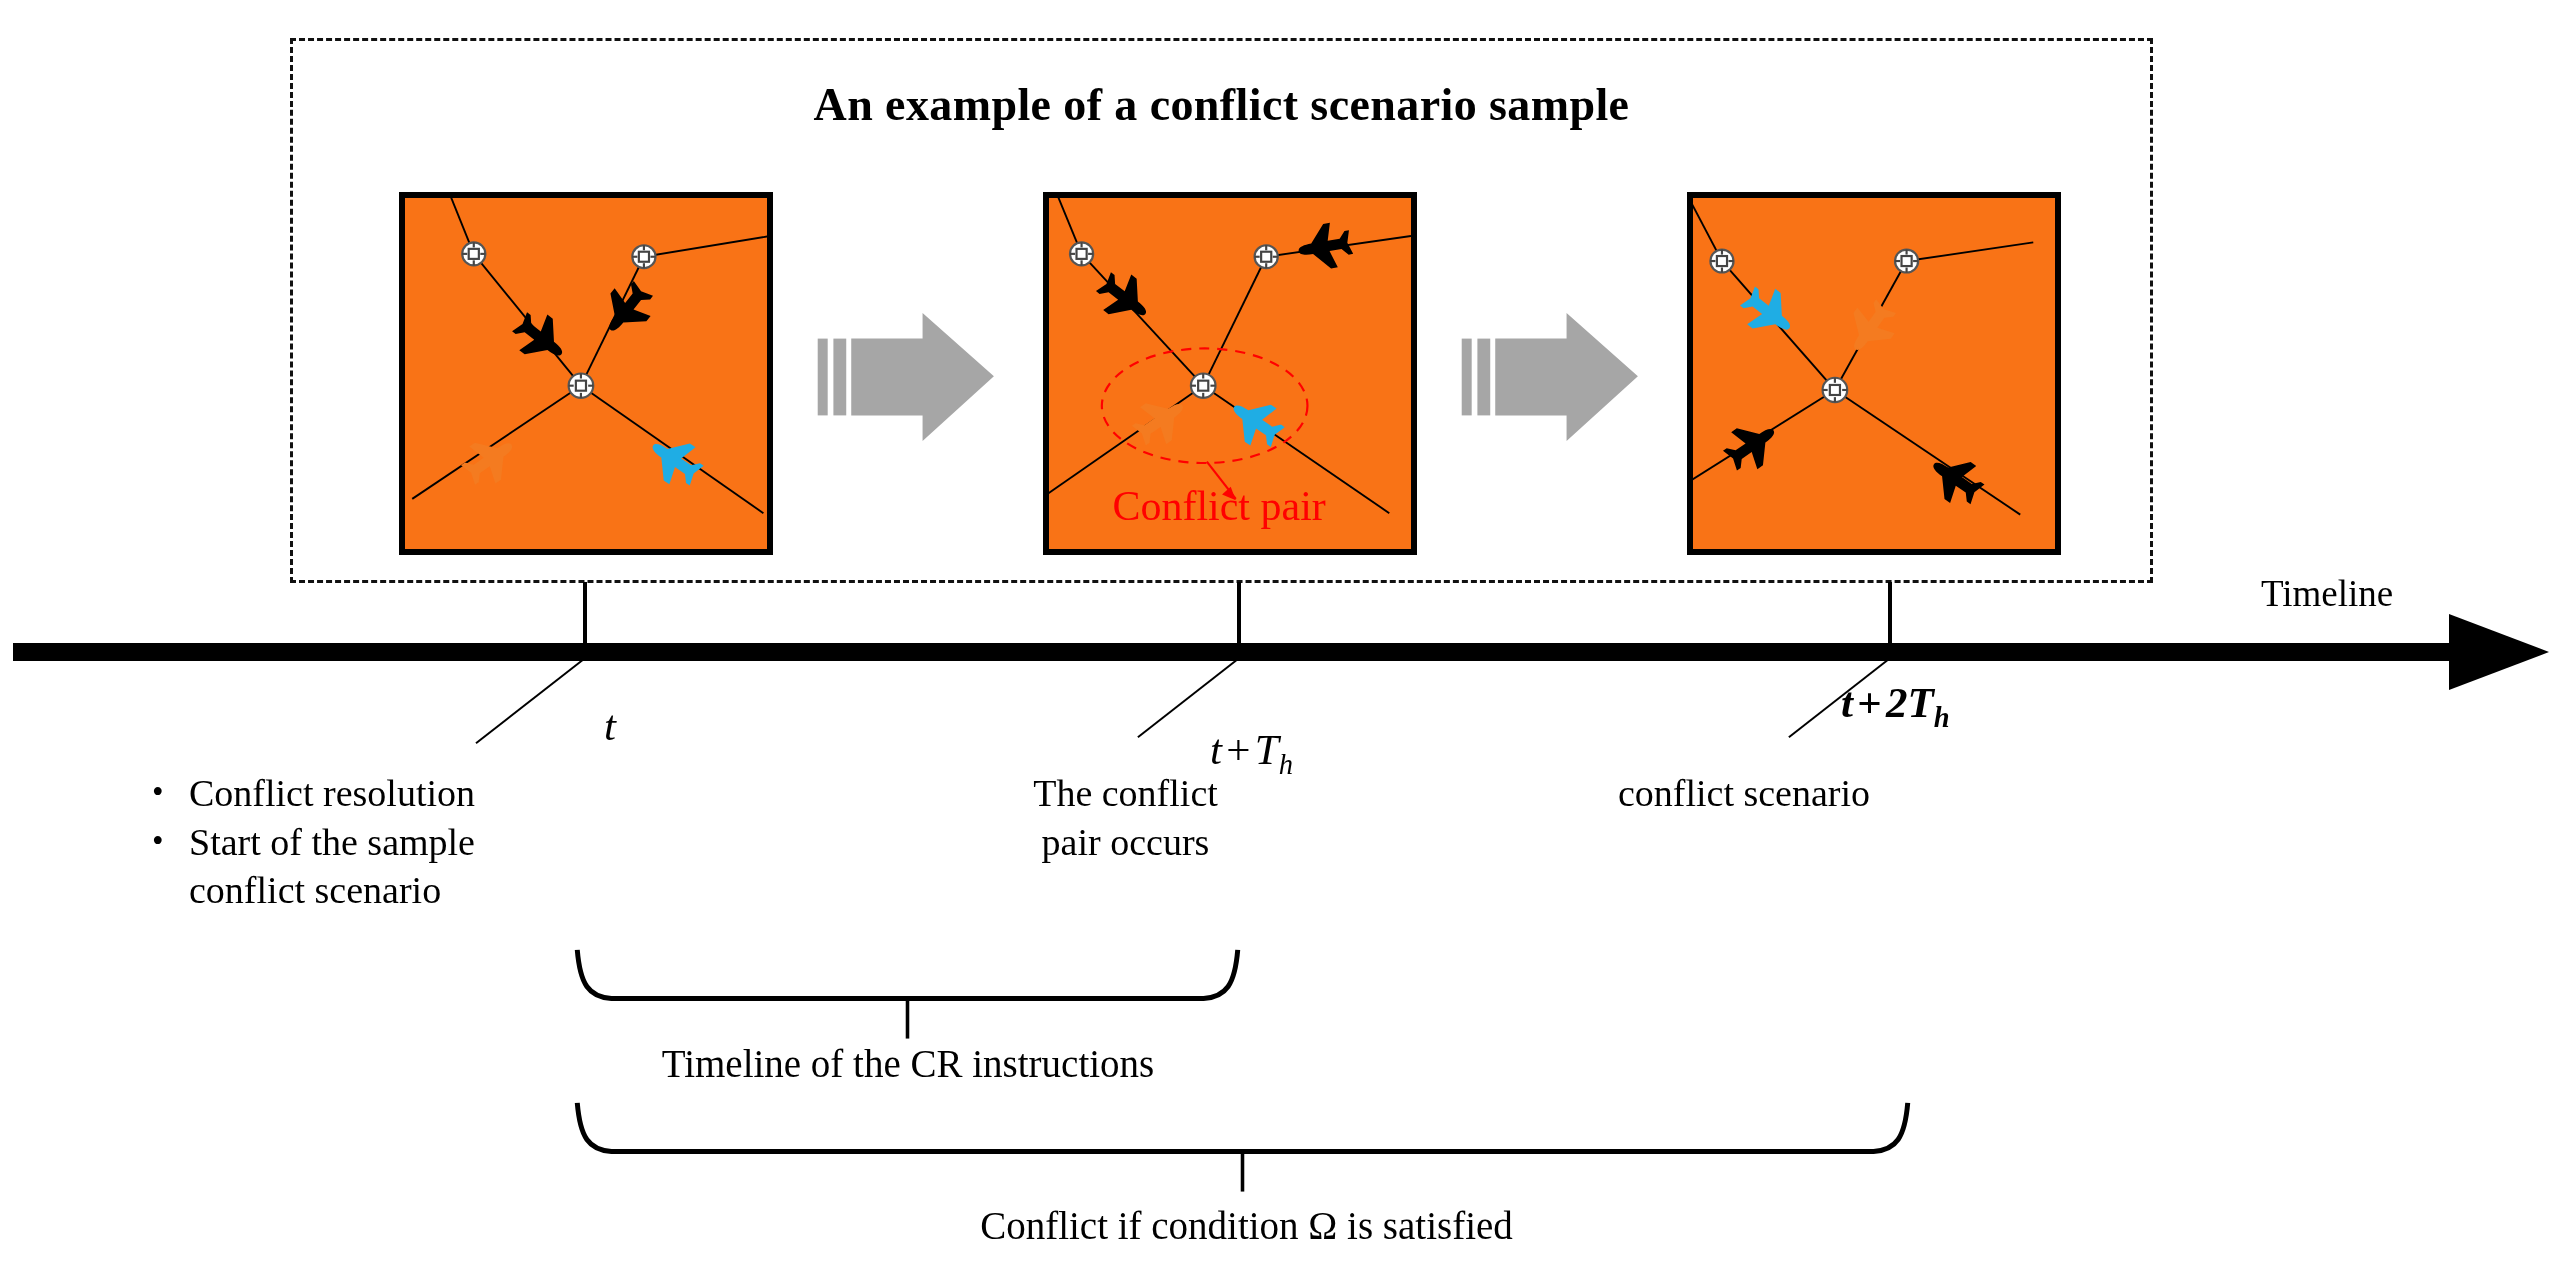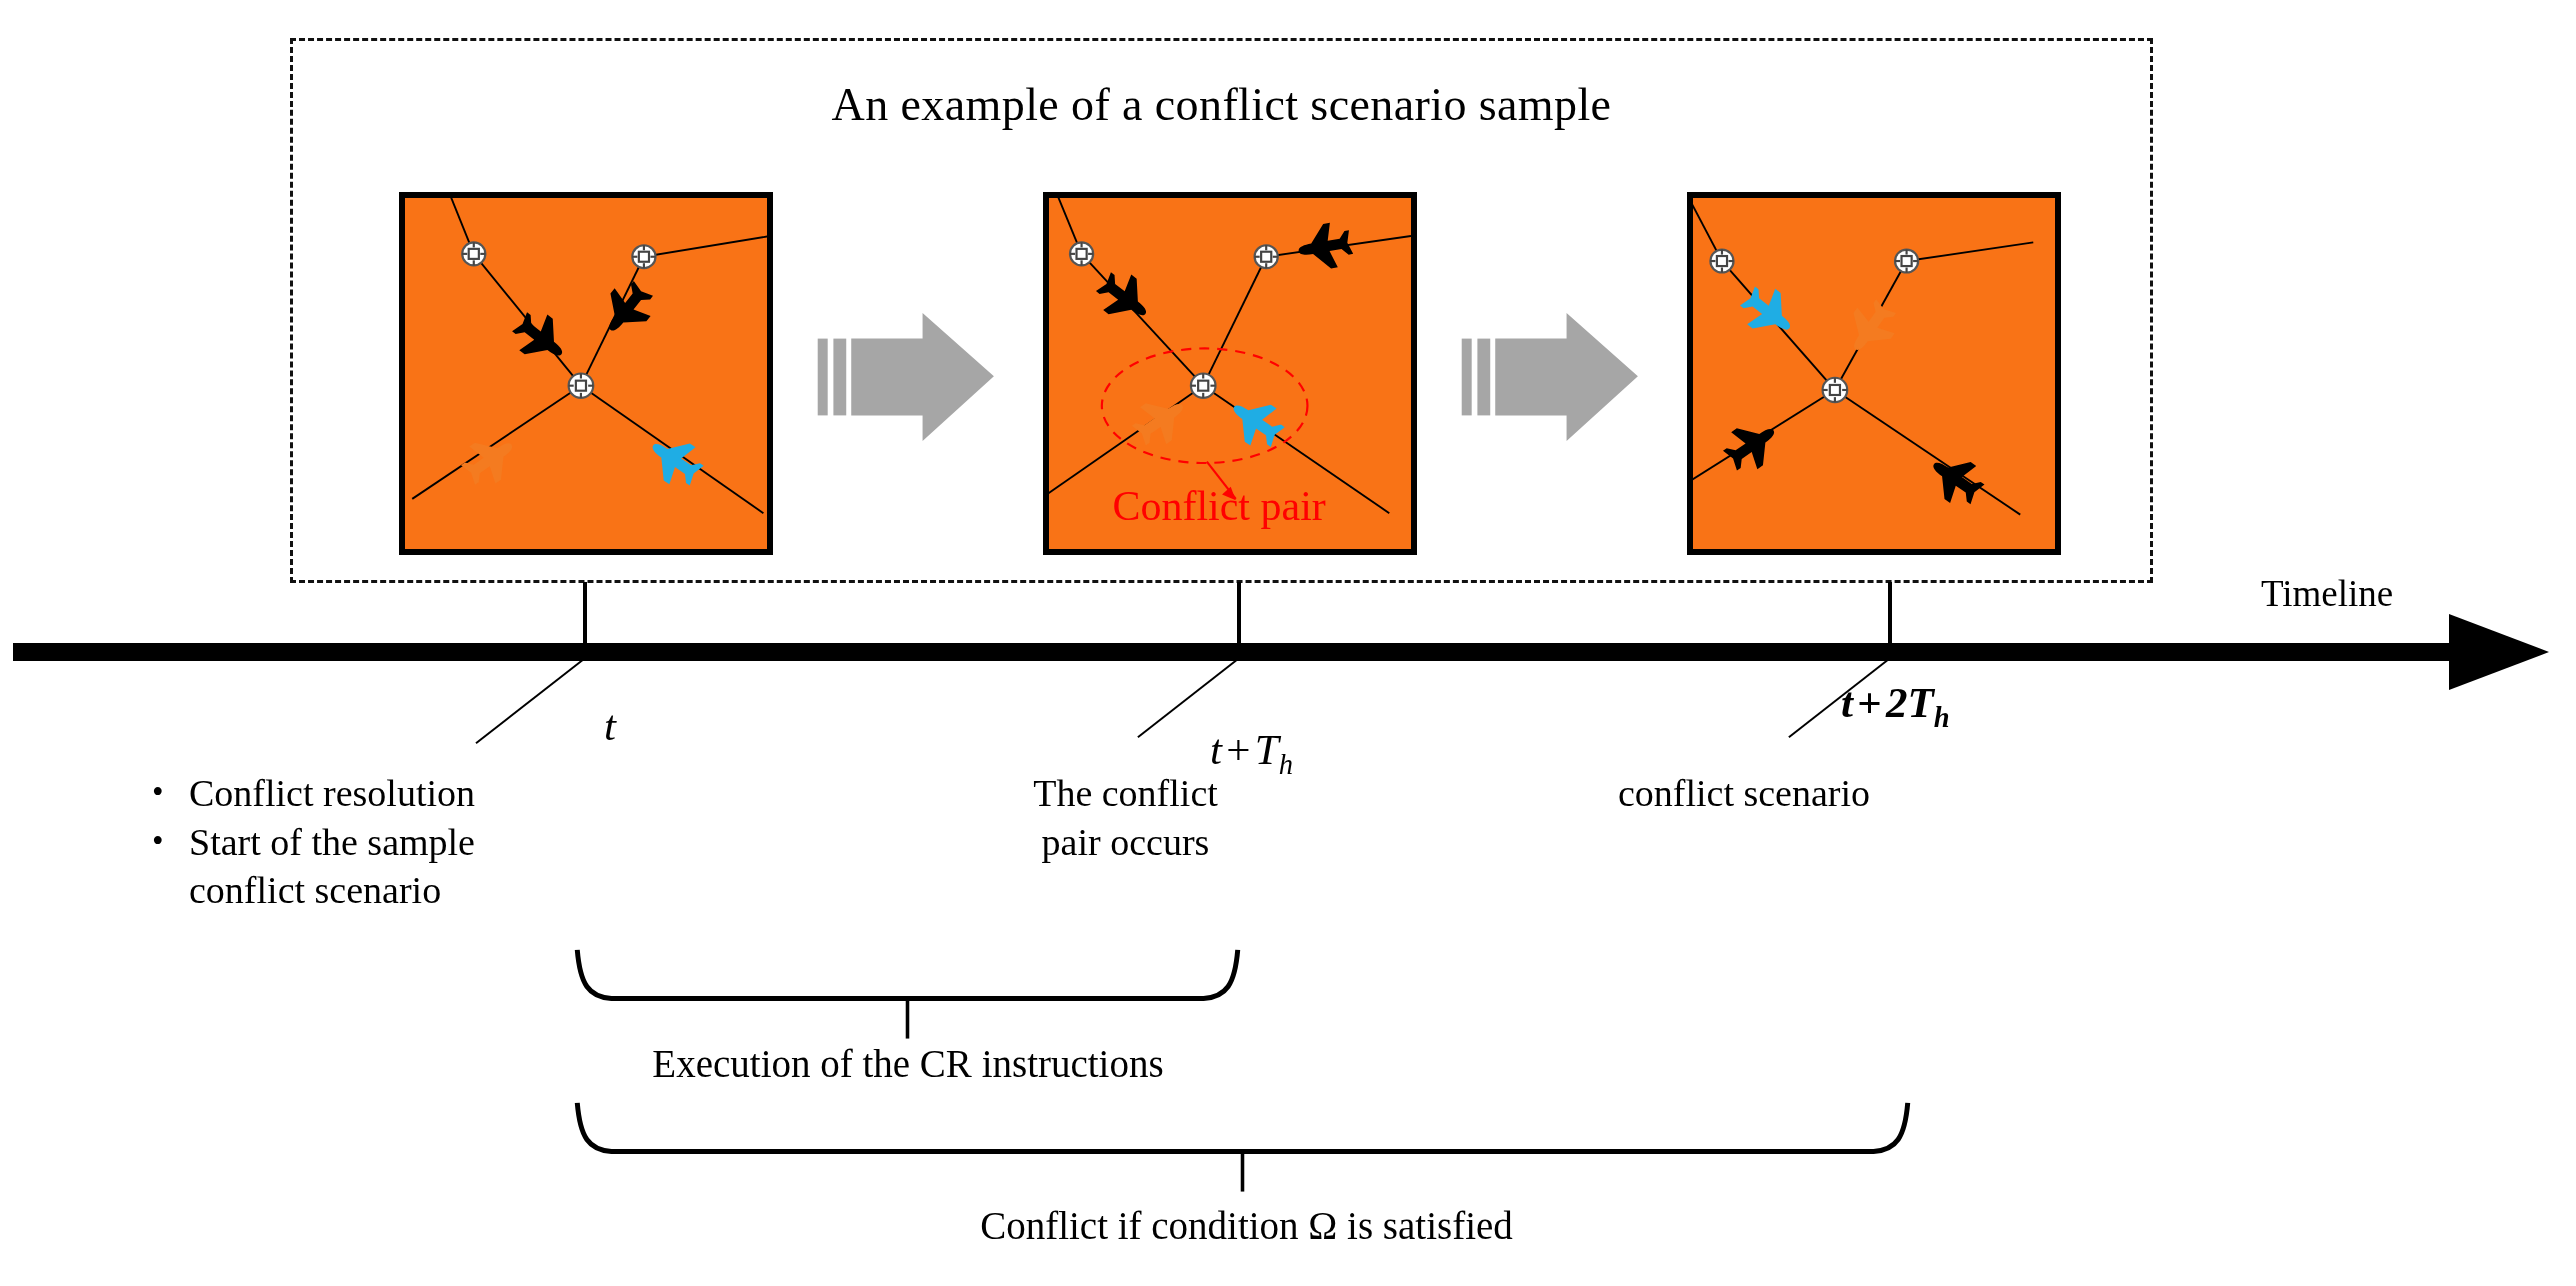--- a/index.html
+++ b/index.html
@@ -7,21 +7,21 @@
        font-family:"Liberation Serif","DejaVu Serif",serif;color:#000;}
   .abs{position:absolute;}
   #figure{position:absolute;left:0;top:0;width:2576px;height:1287px;}
 
   
   #dashed-box{left:290px;top:38px;width:1863px;height:545px;
       border:3.6px dashed #111;box-sizing:border-box;}
 
   
   #scenario-title{left:290px;top:78px;width:1863px;text-align:center;
-      font-size:46px;font-weight:normal;letter-spacing:0.4px;}
+      font-size:46px;font-weight:bold;letter-spacing:0.4px;}
 
   
   .panel{top:192px;width:374px;height:363px;border:6.4px solid #000;
       box-sizing:border-box;background:#f97316;overflow:hidden;}
   #panel-1{left:399px;}
   #panel-2{left:1043px;}
   #panel-3{left:1687px;}
   .panel svg{display:block;width:100%;height:100%;}
 
   
@@ -324,21 +324,21 @@
   <div class="abs annotation" id="annotation-2th">
     <span class="line">conflict scenario</span>
   </div>
 
   <div class="abs brace" id="brace-cr">
     <svg viewBox="0 0 940 130" preserveAspectRatio="none">
       <path d="M6,4 C10,52 22,70 54,72 L886,72 C918,70 930,52 934,4" fill="none" stroke="#000" stroke-width="7"></path>
       <line x1="470" y1="72" x2="470" y2="128" stroke="#000" stroke-width="5"></line>
     </svg>
   </div>
-  <div class="abs brace-caption" id="caption-cr">Execution of the CR instructions</div>
+  <div class="abs brace-caption" id="caption-cr">Timeline of the CR instructions</div>
 
   <div class="abs brace" id="brace-omega">
     <svg viewBox="0 0 1880 130" preserveAspectRatio="none">
       <path d="M6,4 C10,52 22,70 54,72 L1826,72 C1858,70 1870,52 1874,4" fill="none" stroke="#000" stroke-width="7"></path>
       <line x1="940" y1="72" x2="940" y2="128" stroke="#000" stroke-width="5"></line>
     </svg>
   </div>
   <div class="abs brace-caption" id="caption-omega">Conflict if condition Ω is satisfied</div>
 
 </div>

